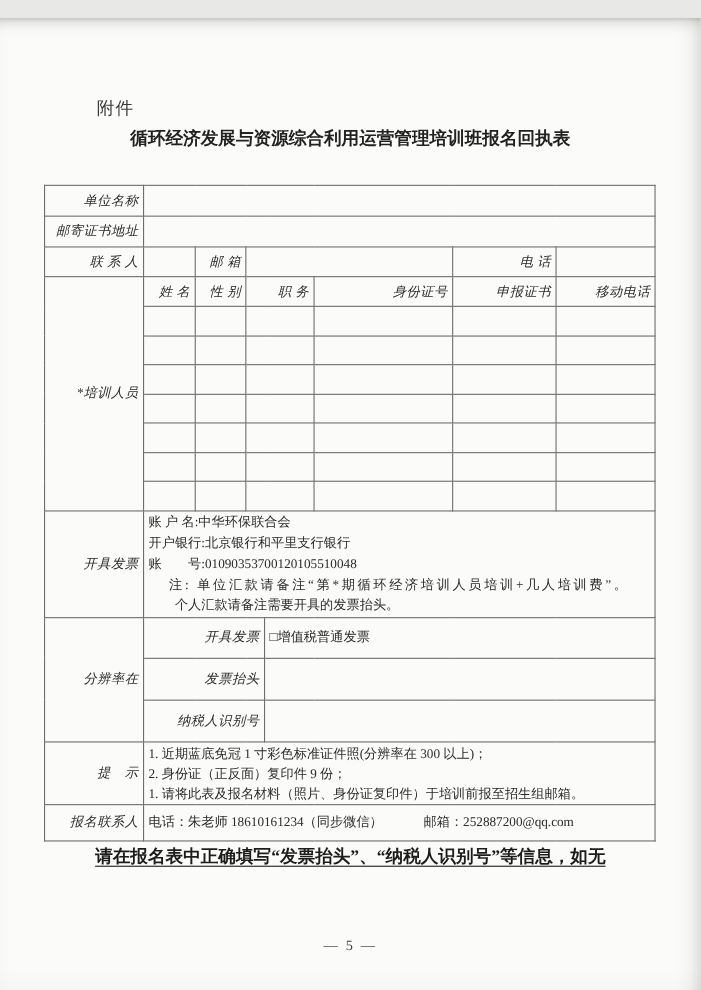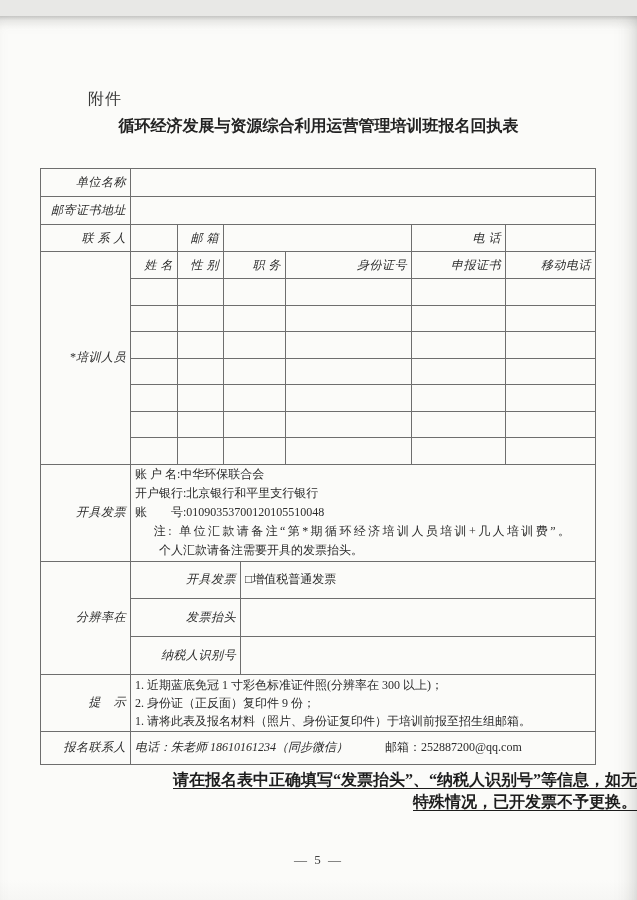--- a/index.html
+++ b/index.html
@@ -21,23 +21,23 @@
   table.form td{border:1px solid #6e6e6e;padding:0 4px;vertical-align:middle;overflow:hidden;}
   td.lab{text-align:right;letter-spacing:.5px;font-style:italic;}
   .h28{height:28px}.h27{height:27px}.hE{height:26.5px}
   .h97{height:97px}.h37{height:37px}.h38{height:38px}.h57{height:57px}.h33{height:33px}
   td.block{padding:4px 8px;vertical-align:middle;}
   .blockline{line-height:19px;white-space:pre-wrap;}
   .spaced{letter-spacing:2.4px;text-align:center;}
   .indent1{padding-left:24px;}
   td.center{text-align:left;}
   .tipline{line-height:18px;white-space:pre-wrap;}
-  .contact-gap{display:inline-block;margin-right:34px;font-style:italic;}
+  .contact-gap{display:inline-block;margin-right:34px;}
   .footer-note{
-    position:absolute;left:0;right:0;top:753px;text-align:right;
+    position:absolute;left:0;right:0;top:753px;text-align:center;
     font-size:16px;font-weight:bold;color:#1d1d1d;line-height:22px;
   }
   .footer-note div{text-decoration:underline;text-underline-offset:3px;}
   .page-number{position:absolute;left:0;right:0;top:836px;text-align:center;font-size:13px;color:#3f3f3f;letter-spacing:2px;}
 </style>
 </head>
 <body>
 
 <div class="page">
 
@@ -185,18 +185,17 @@
       <td colspan="7" class="block">
         <span class="contact-gap">电话：朱老师 18610161234（同步微信）</span>
         <span>邮箱：252887200@qq.com</span>
       </td>
     </tr>
   </tbody>
     </table>
 
   <div class="footer-note">
     <div>请在报名表中正确填写“发票抬头”、“纳税人识别号”等信息，如无</div>
-    <div>特殊情况，已开发票不予更换。</div>
   </div>
 
   <div class="page-number">— 5 —</div>
 
 </div>
 
 </body></html>

